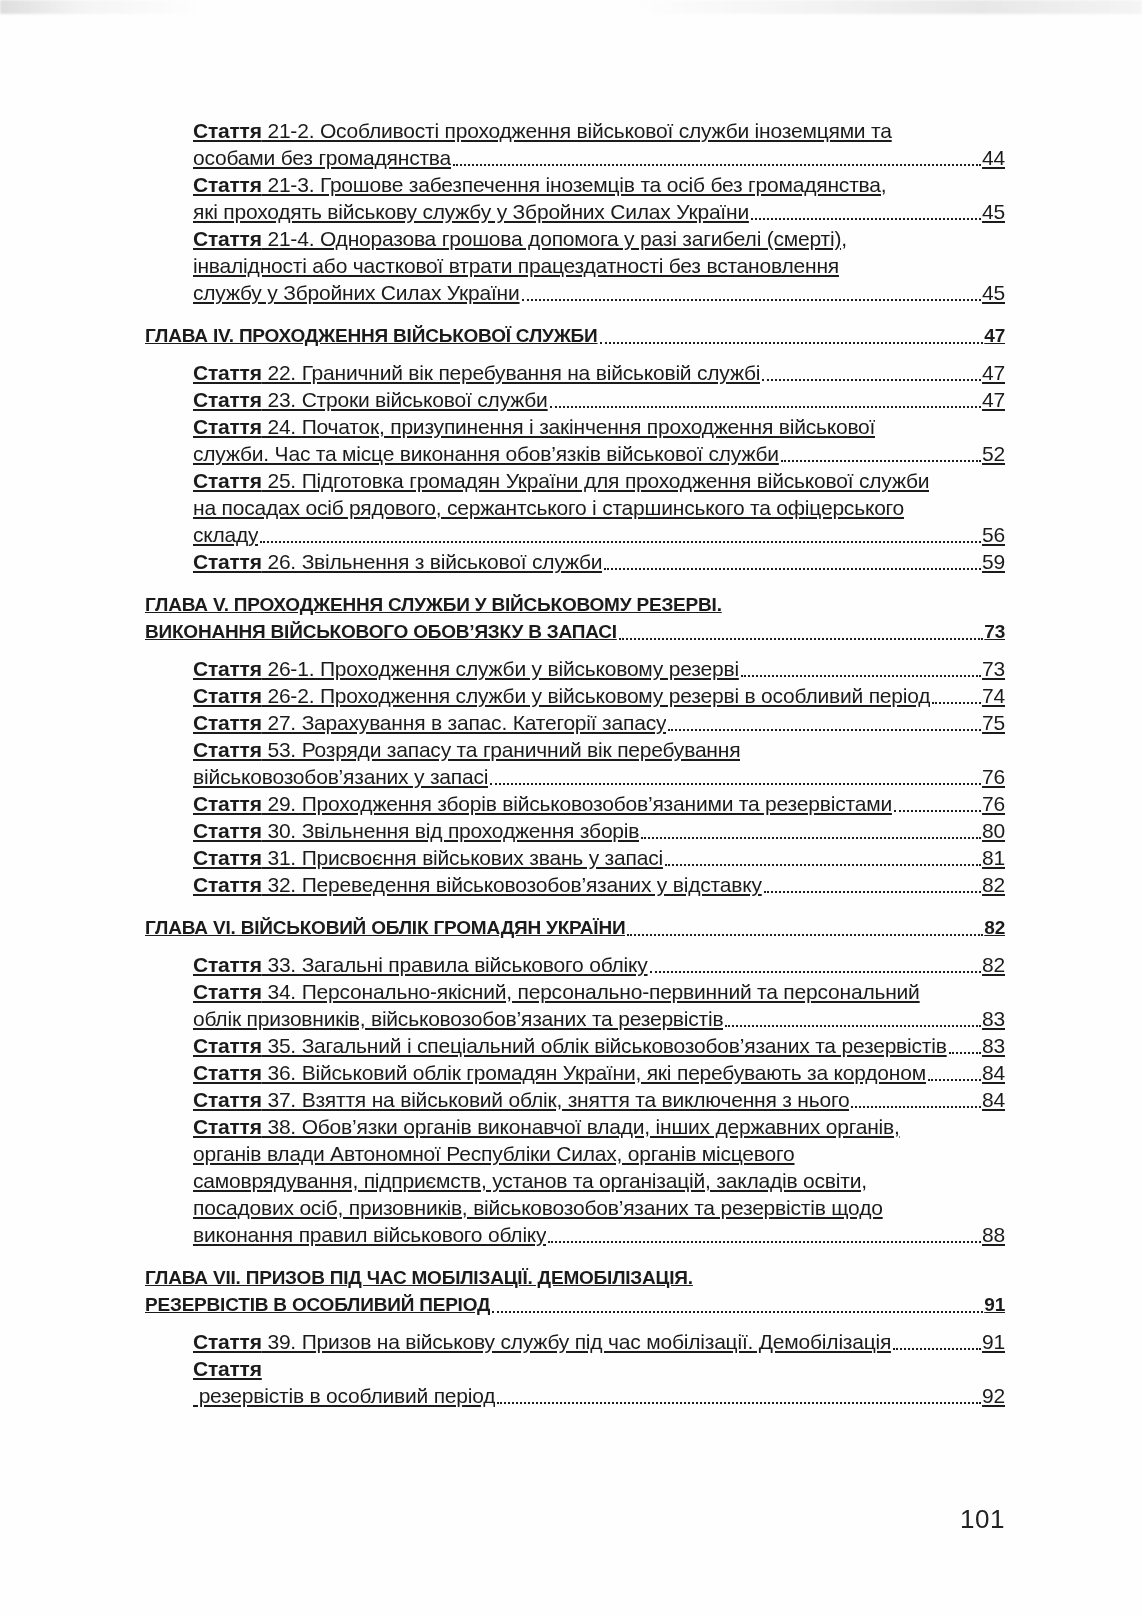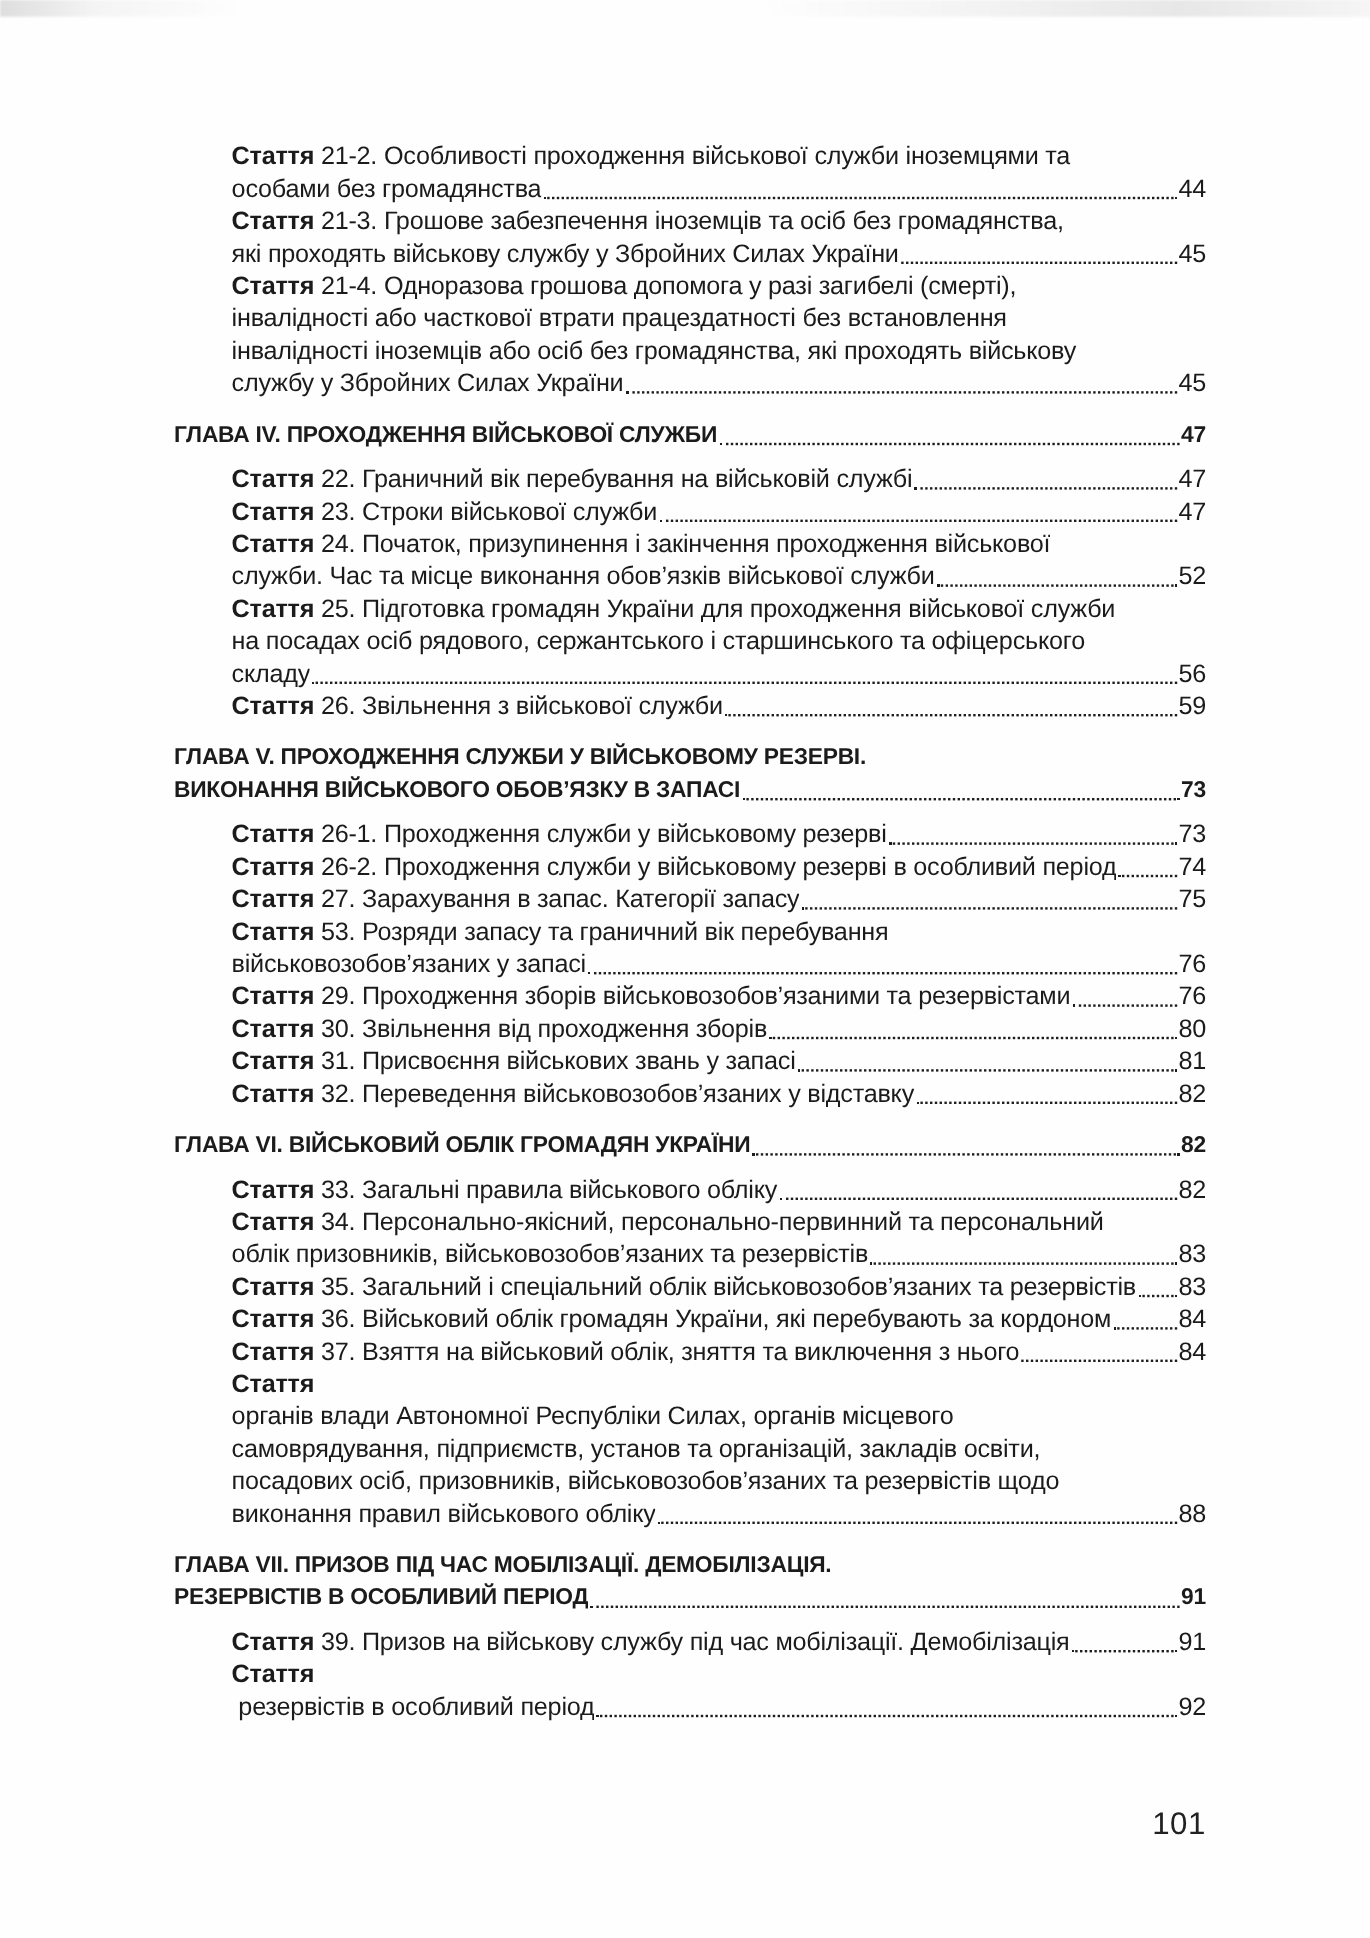--- a/index.html
+++ b/index.html
@@ -15,21 +15,21 @@
     color:#1b1b1b;
     overflow:hidden;
   }
   
   .scan-noise {
     position:absolute; top:0; left:0; right:0; height:14px;
     background:linear-gradient(90deg,#c9c9c9 0%,#efefef 7%,#ffffff 18%,#ffffff 55%,#ececec 72%,#d9d9d9 86%,#efefef 100%);
     opacity:.6; filter:blur(1px);
   }
   .content {
-    position:absolute; left:145px; top:117px; width:860px;
+    position:absolute; left:145px; top:117px; width:860px;text-decoration:underline;
   }
   .line {
     display:flex; align-items:baseline;
     line-height:27px; font-size:21px; letter-spacing:-0.2px;
   }
   .line span { white-space:pre; }
   .ind { padding-left:48px; }
   .b { font-weight:700; flex:0 0 auto; }
   .txt { flex:0 1 auto; overflow:hidden; }
   .dots {
@@ -73,23 +73,20 @@
         <span class="pg">45</span>
       </div>
     <div class="line ind">
         <span class="b">Стаття</span>
         <span class="txt"> 21-4. Одноразова грошова допомога у разі загибелі (смерті),</span>
       </div>
     <div class="line ind">
         <span class="txt">інвалідності або часткової втрати працездатності без встановлення</span>
       </div>
     <div class="line ind">
-        <span class="txt">інвалідності іноземців або осіб без громадянства, які проходять військову</span>
-      </div>
-    <div class="line ind">
         <span class="txt">службу у Збройних Силах України</span>
         <span class="dots"></span>
         <span class="pg">45</span>
       </div>
 
     <div class="chap-block">
       <div class="line chap">
           <span class="txt">ГЛАВА IV. ПРОХОДЖЕННЯ ВІЙСЬКОВОЇ СЛУЖБИ</span>
           <span class="dots"></span>
           <span class="pg">47</span>
@@ -235,20 +232,21 @@
         <span class="pg">84</span>
       </div>
     <div class="line ind">
         <span class="b">Стаття</span>
         <span class="txt"> 37. Взяття на військовий облік, зняття та виключення з нього</span>
         <span class="dots"></span>
         <span class="pg">84</span>
       </div>
     <div class="line ind">
         <span class="b">Стаття</span>
+        <span class="txt"> 38. Обов’язки органів виконавчої влади, інших державних органів,</span>
       </div>
     <div class="line ind">
         <span class="txt">органів влади Автономної Республіки Силах, органів місцевого</span>
       </div>
     <div class="line ind">
         <span class="txt">самоврядування, підприємств, установ та організацій, закладів освіти,</span>
       </div>
     <div class="line ind">
         <span class="txt">посадових осіб, призовників, військовозобов’язаних та резервістів щодо</span>
       </div>

